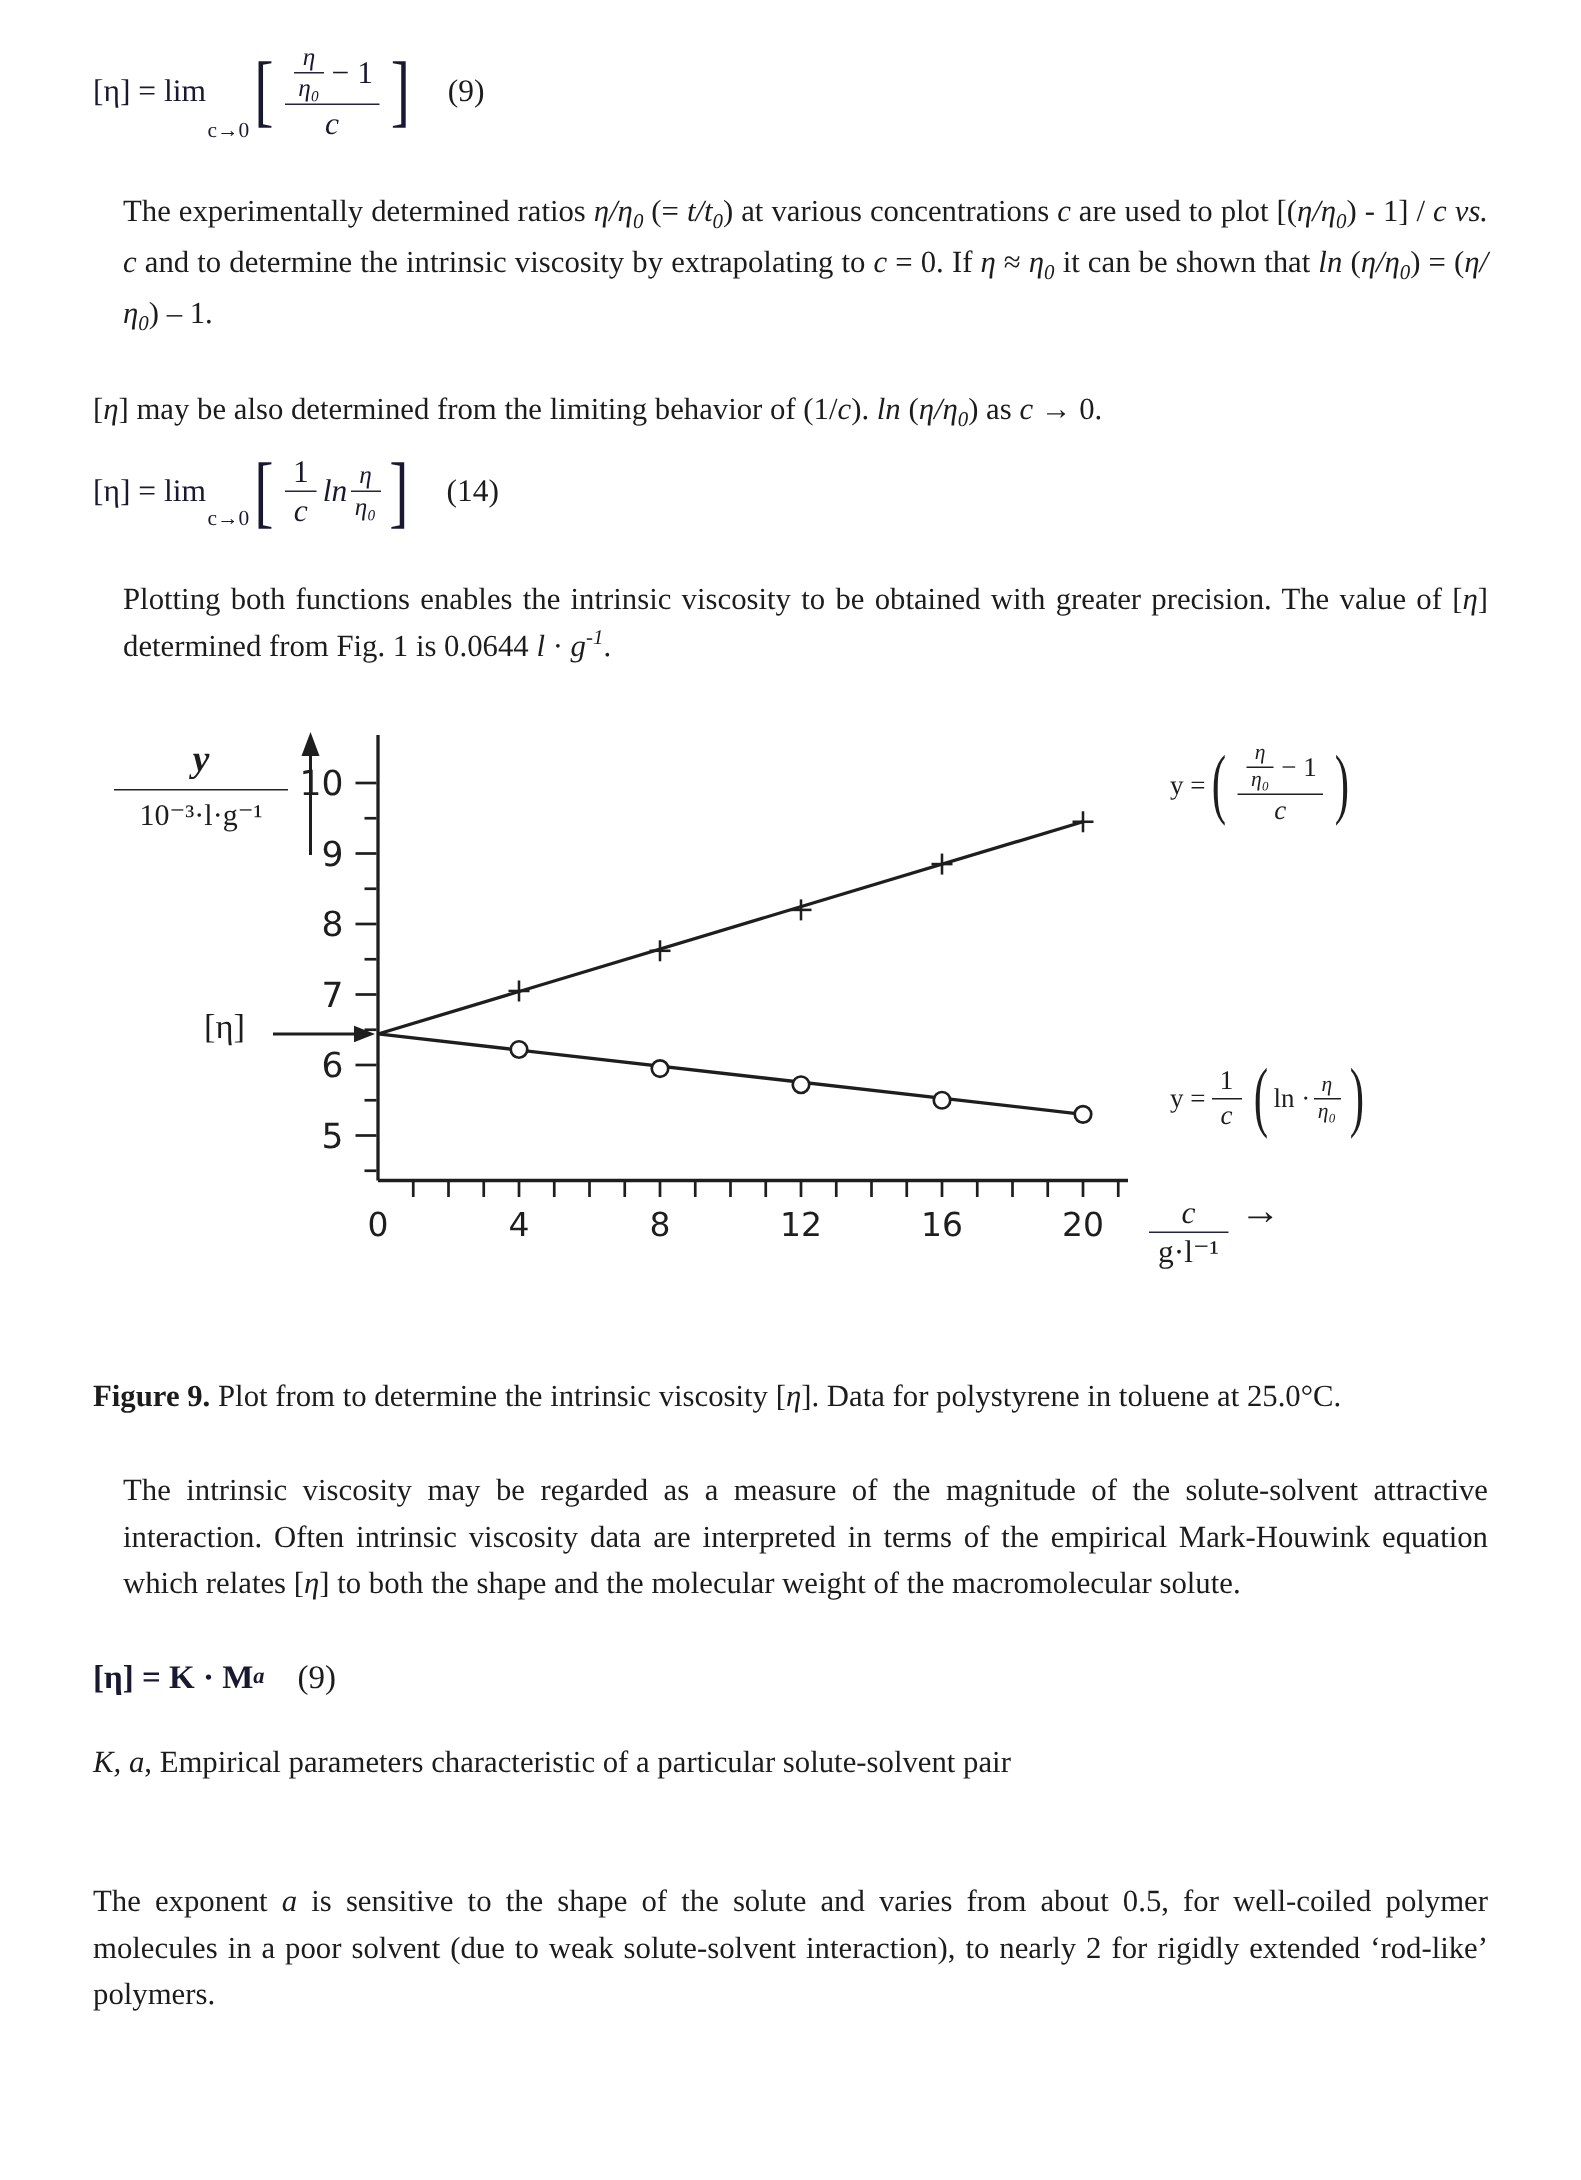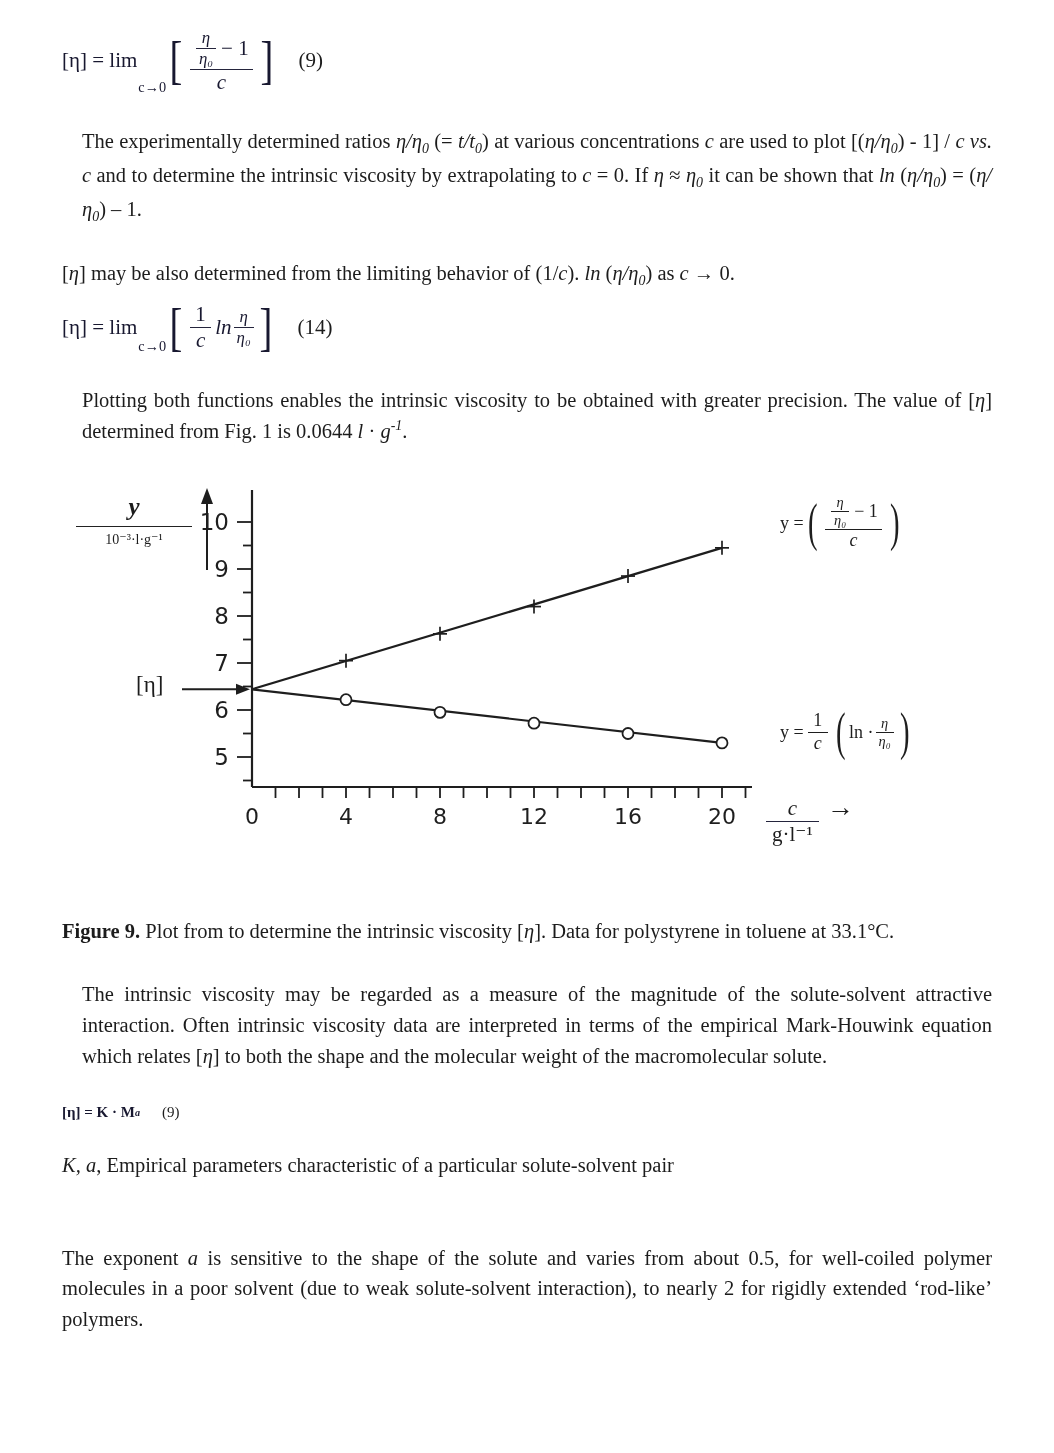--- a/index.html
+++ b/index.html
@@ -32,37 +32,37 @@
   .block { margin-bottom: 30px; margin-left: 20px; }
   .eq-block { margin: 10px 0 32px 0; }
 
   
   .figure { position: relative; width: 930px; height: 408px; margin: 4px 0 26px 0;
             font-family: "DejaVu Sans", sans-serif; }
   .figure svg { position: absolute; left: 0; top: 0; }
   .ylab { position: absolute; left: 14px; top: 6px; width: 116px; text-align: center;
           font-family: "Liberation Serif", "DejaVu Serif", serif; }
   .ylab .num { font-style: italic; font-weight: bold; font-size: 25px; display: block; }
-  .ylab .den { border-top: 1.7px solid #222; font-size: 14px; padding-top: 2px; display: block; }
+  .ylab .den { border-top: 1.7px solid #222; font-size: 20px; padding-top: 2px; display: block; }
   .intercept { position: absolute; left: 74px; top: 186px; font-size: 23px;
                font-family: "Liberation Serif", "DejaVu Serif", serif; }
   .xlab { position: absolute; left: 700px; top: 314px; display: flex; align-items: flex-start; gap: 4px;
           font-family: "Liberation Serif", "DejaVu Serif", serif; font-size: 21px; }
   .xlab .xarrow { font-size: 27px; line-height: 1; margin-top: -2px; }
   .series-label { position: absolute; display: flex; align-items: center;
                   font-family: "Liberation Serif", "DejaVu Serif", serif; font-size: 18px; color: #1e1e1e; }
   .series-label .paren { font-size: 290%; font-weight: 200; line-height: 0.8; transform: scaleX(.55); }
   .series-label .frac .fr-bot { border-color: #1e1e1e; }
   .upper-label { left: 718px; top: 12px; }
   .lower-label { left: 718px; top: 228px; }
 
   .caption { margin-bottom: 32px; }
   .defs p { text-align: left; }
   .defs { margin-bottom: 62px; }
-  .mh-eq { margin-bottom: 26px; font-size: 15px; }
+  .mh-eq { margin-bottom: 26px; font-size: 22px; }
   .mh-eq .eq-main { font-weight: 600; }
 </style>
 </head>
 <body>
 
 <div class="page">
 
   <div class="eq-row eq-block">
     <span class="eq-main">
       <span>[η] = lim</span>
@@ -219,21 +219,21 @@
 
     <div class="xlab">
       <span class="frac">
         <span class="fr-top it">c</span>
         <span class="fr-bot">g·l⁻¹</span>
       </span>
       <span class="xarrow">→</span>
     </div>
   </div>
 
-  <p class="caption"><span style="font-weight: bold;">Figure 9.</span><span> Plot from to determine the intrinsic viscosity [</span><span style="font-style: italic;">η</span><span>]. Data for polystyrene in toluene at 33.1°C.</span></p>
+  <p class="caption"><span style="font-weight: bold;">Figure 9.</span><span> Plot from to determine the intrinsic viscosity [</span><span style="font-style: italic;">η</span><span>]. Data for polystyrene in toluene at 25.0°C.</span></p>
 
   <p class="block"><span>The intrinsic viscosity may be regarded as a measure of the magnitude of the solute-solvent attractive interaction. Often intrinsic viscosity data are interpreted in terms of the empirical Mark-Houwink equation which relates [</span><span style="font-style: italic;">η</span><span>] to both the shape and the molecular weight of the macromolecular solute.</span></p>
 
   <div class="eq-row mh-eq">
     <span class="eq-main">
       <span>[η] = K · M</span>
         <sup class="it">a</sup>
     </span>
     <span class="eq-tag">(9)</span>
   </div>

